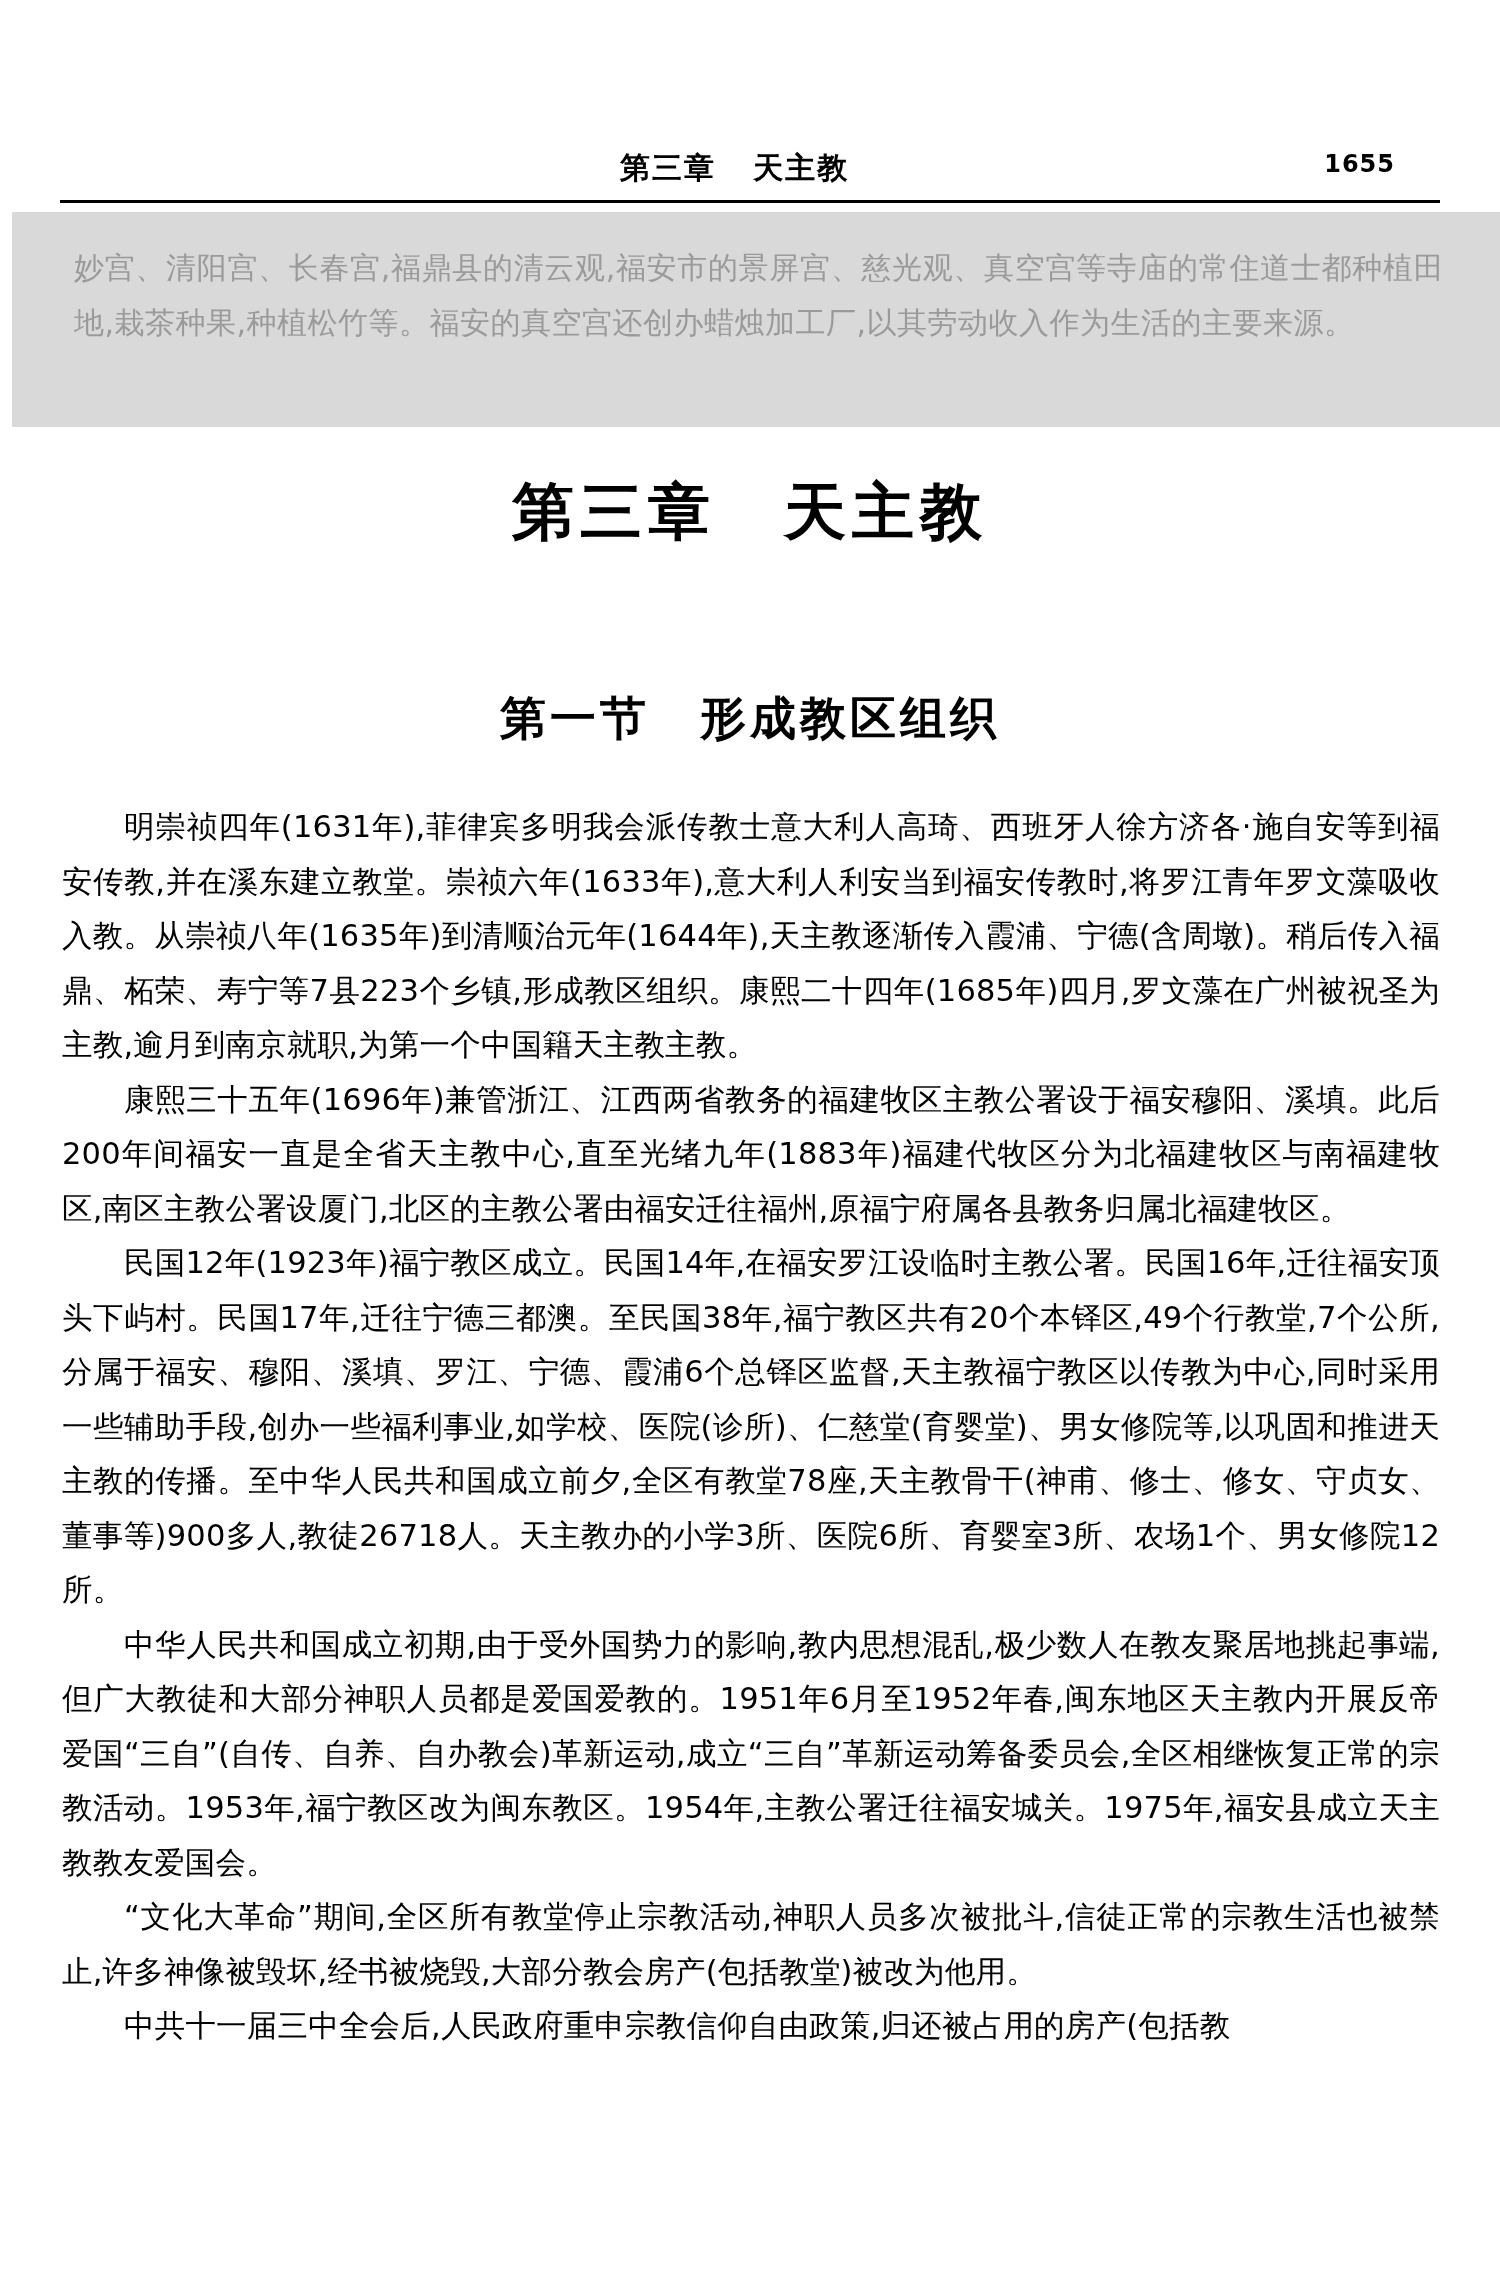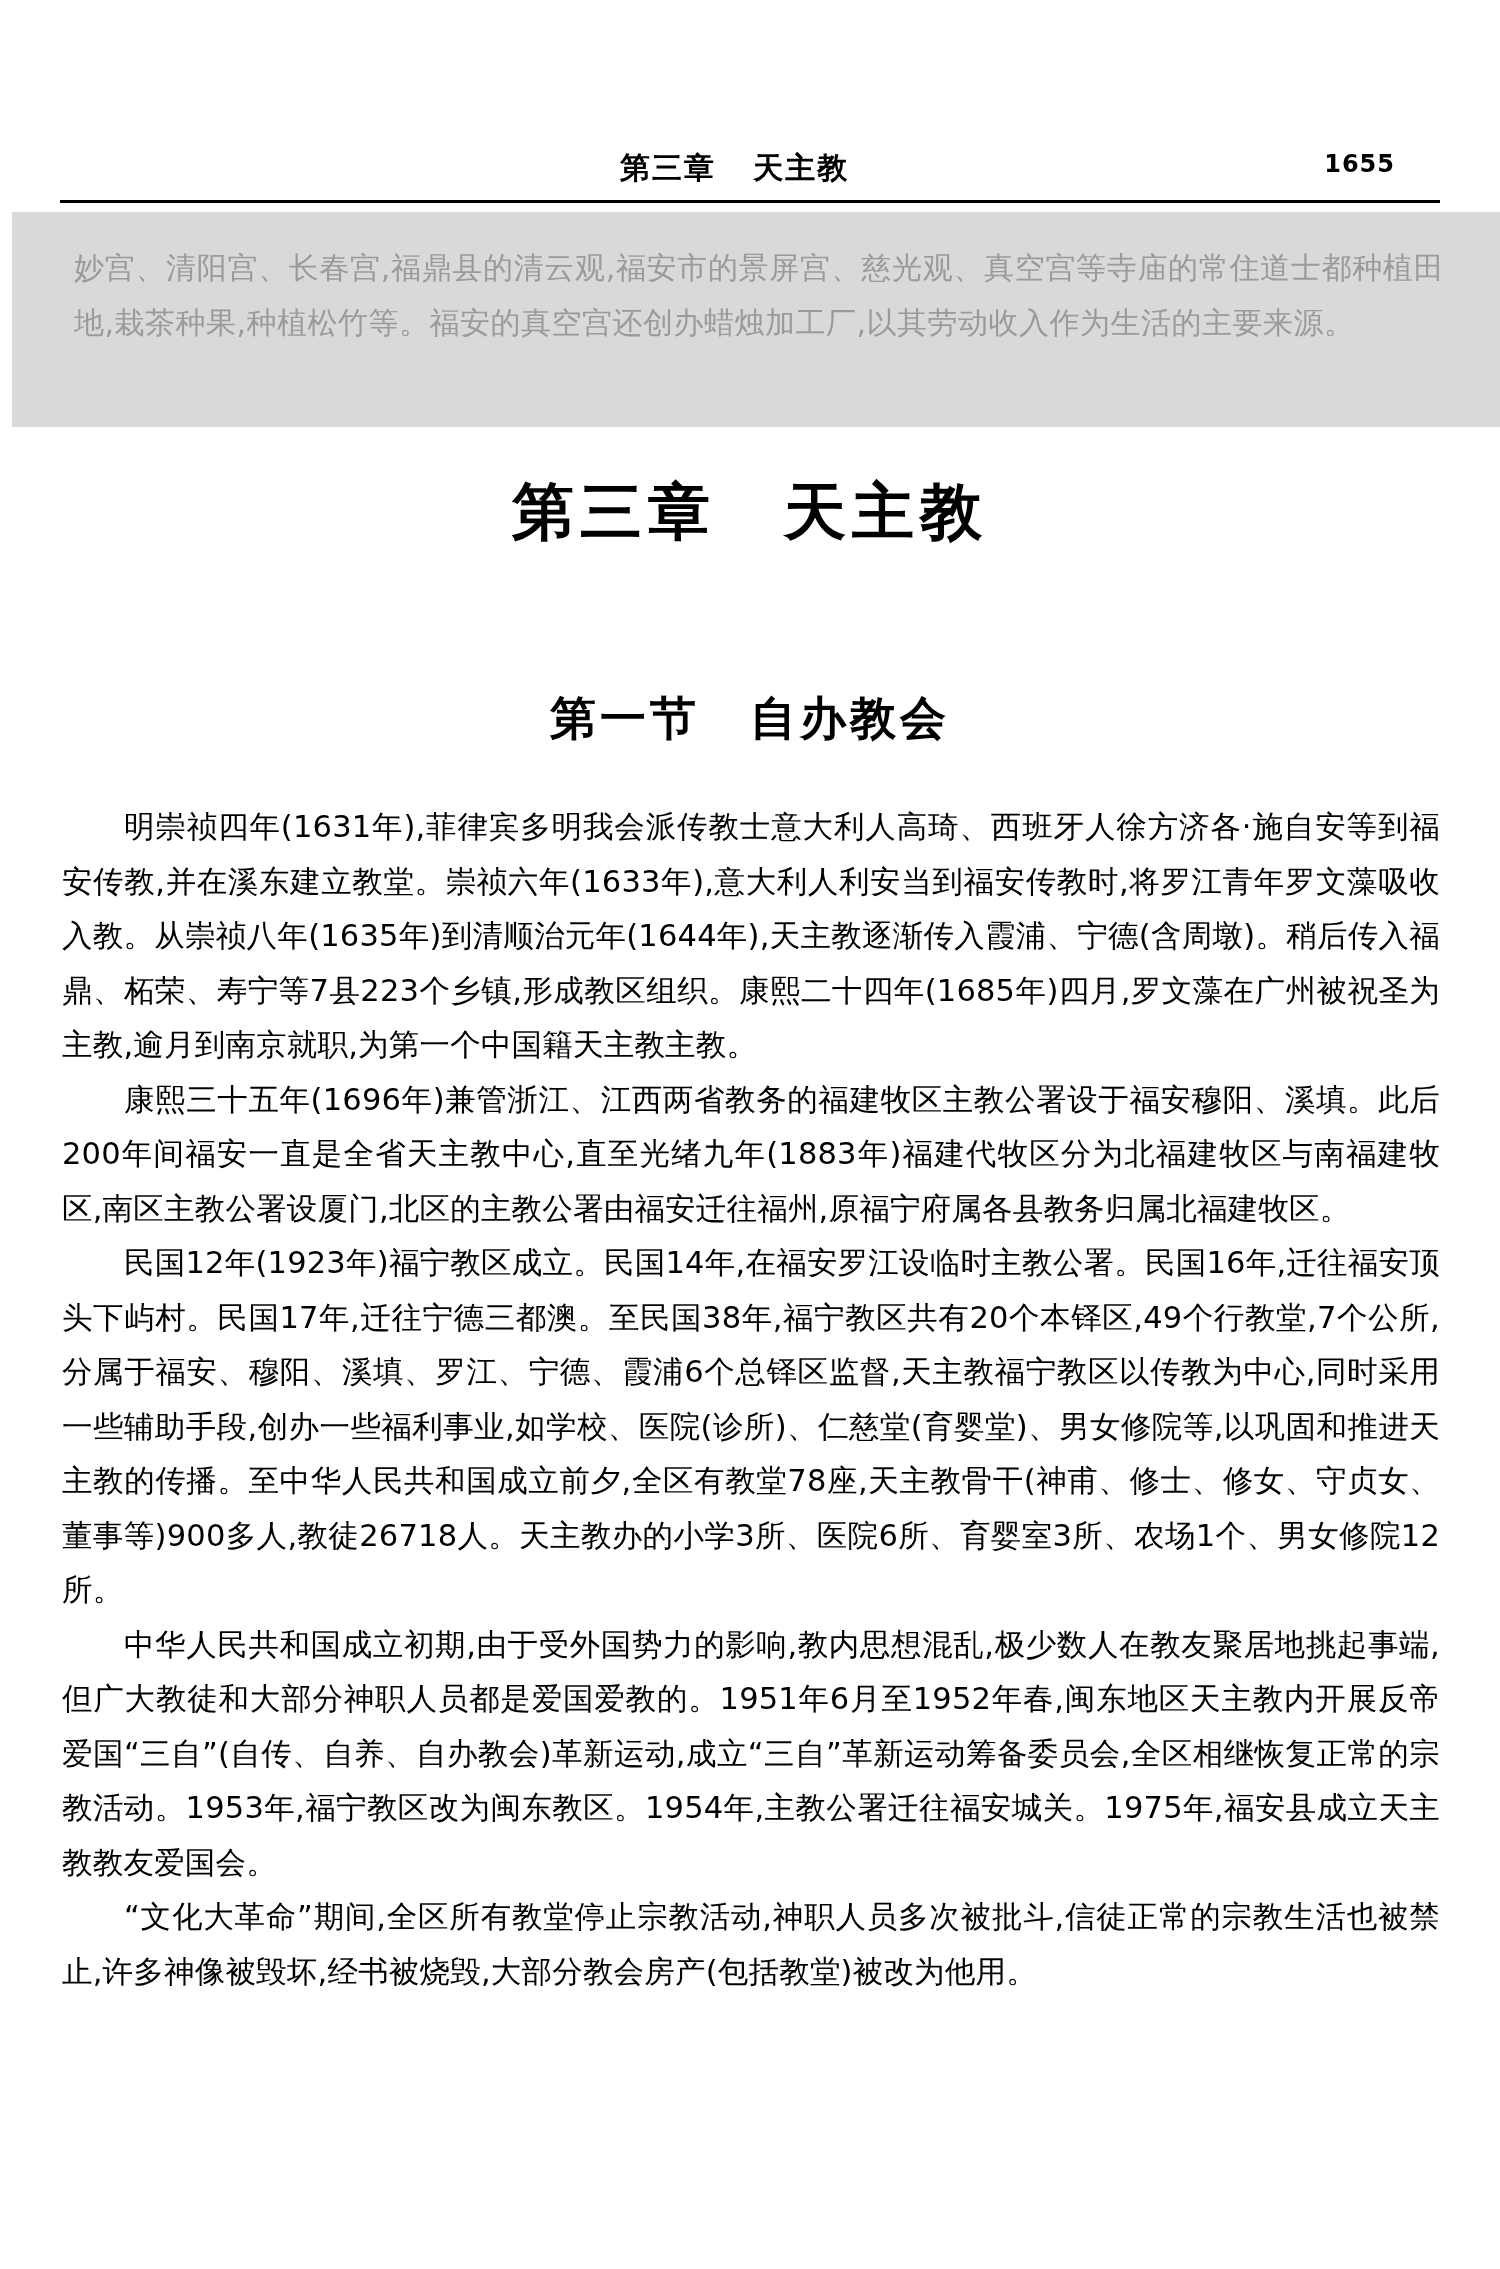--- a/index.html
+++ b/index.html
@@ -134,23 +134,24 @@
     <div class="header-page">1655</div>
     <div class="header-rule"></div>
   </div>
 
   <div class="faded-block">
     <div class="faded-text">妙宫、清阳宫、长春宫,福鼎县的清云观,福安市的景屏宫、慈光观、真空宫等寺庙的常住道士都种植田地,栽茶种果,种植松竹等。福安的真空宫还创办蜡烛加工厂,以其劳动收入作为生活的主要来源。</div>
   </div>
 
   <div class="chapter-title">第三章　天主教</div>
 
-  <div class="section-title">第一节　自办教会</div>
+  <div class="section-title">第一节　形成教区组织</div>
 
   <div class="body-text">
     <p>明崇祯四年(1631年),菲律宾多明我会派传教士意大利人高琦、西班牙人徐方济各·施自安等到福安传教,并在溪东建立教堂。崇祯六年(1633年),意大利人利安当到福安传教时,将罗江青年罗文藻吸收入教。从崇祯八年(1635年)到清顺治元年(1644年),天主教逐渐传入霞浦、宁德(含周墩)。稍后传入福鼎、柘荣、寿宁等7县223个乡镇,形成教区组织。康熙二十四年(1685年)四月,罗文藻在广州被祝圣为主教,逾月到南京就职,为第一个中国籍天主教主教。</p>
     <p>康熙三十五年(1696年)兼管浙江、江西两省教务的福建牧区主教公署设于福安穆阳、溪填。此后200年间福安一直是全省天主教中心,直至光绪九年(1883年)福建代牧区分为北福建牧区与南福建牧区,南区主教公署设厦门,北区的主教公署由福安迁往福州,原福宁府属各县教务归属北福建牧区。</p>
     <p>民国12年(1923年)福宁教区成立。民国14年,在福安罗江设临时主教公署。民国16年,迁往福安顶头下屿村。民国17年,迁往宁德三都澳。至民国38年,福宁教区共有20个本铎区,49个行教堂,7个公所,分属于福安、穆阳、溪填、罗江、宁德、霞浦6个总铎区监督,天主教福宁教区以传教为中心,同时采用一些辅助手段,创办一些福利事业,如学校、医院(诊所)、仁慈堂(育婴堂)、男女修院等,以巩固和推进天主教的传播。至中华人民共和国成立前夕,全区有教堂78座,天主教骨干(神甫、修士、修女、守贞女、董事等)900多人,教徒26718人。天主教办的小学3所、医院6所、育婴室3所、农场1个、男女修院12所。</p>
     <p>中华人民共和国成立初期,由于受外国势力的影响,教内思想混乱,极少数人在教友聚居地挑起事端,但广大教徒和大部分神职人员都是爱国爱教的。1951年6月至1952年春,闽东地区天主教内开展反帝爱国“三自”(自传、自养、自办教会)革新运动,成立“三自”革新运动筹备委员会,全区相继恢复正常的宗教活动。1953年,福宁教区改为闽东教区。1954年,主教公署迁往福安城关。1975年,福安县成立天主教教友爱国会。</p>
     <p>“文化大革命”期间,全区所有教堂停止宗教活动,神职人员多次被批斗,信徒正常的宗教生活也被禁止,许多神像被毁坏,经书被烧毁,大部分教会房产(包括教堂)被改为他用。</p>
+    <p>中共十一届三中全会后,人民政府重申宗教信仰自由政策,归还被占用的房产(包括教</p>
   </div>
 
 </div>
 
 </body></html>

